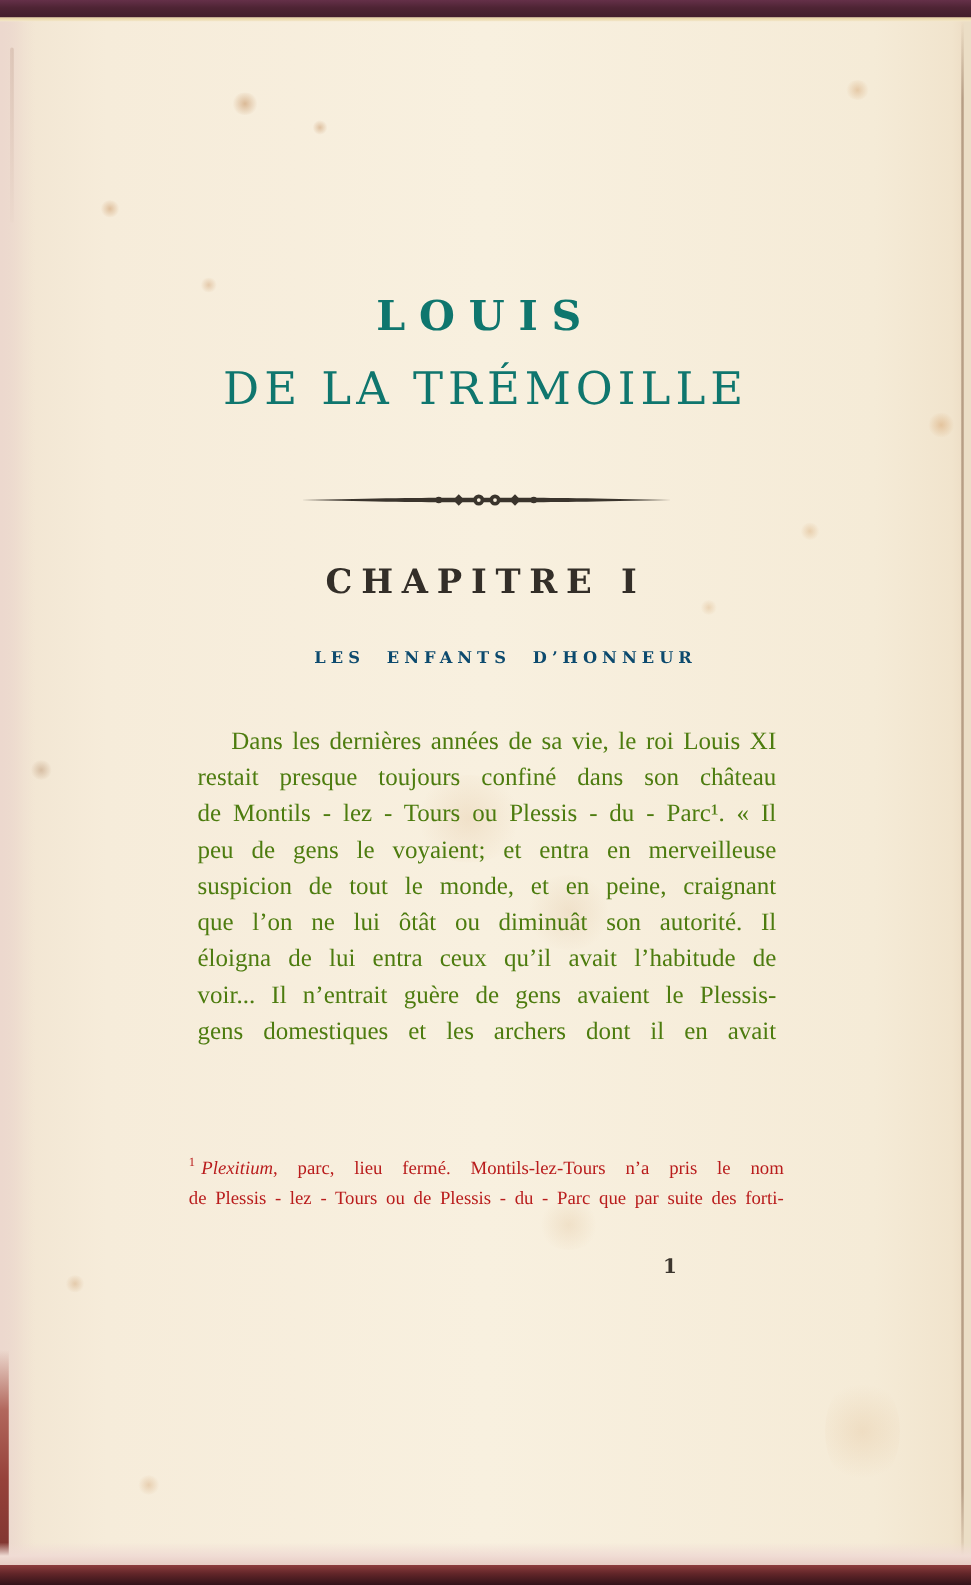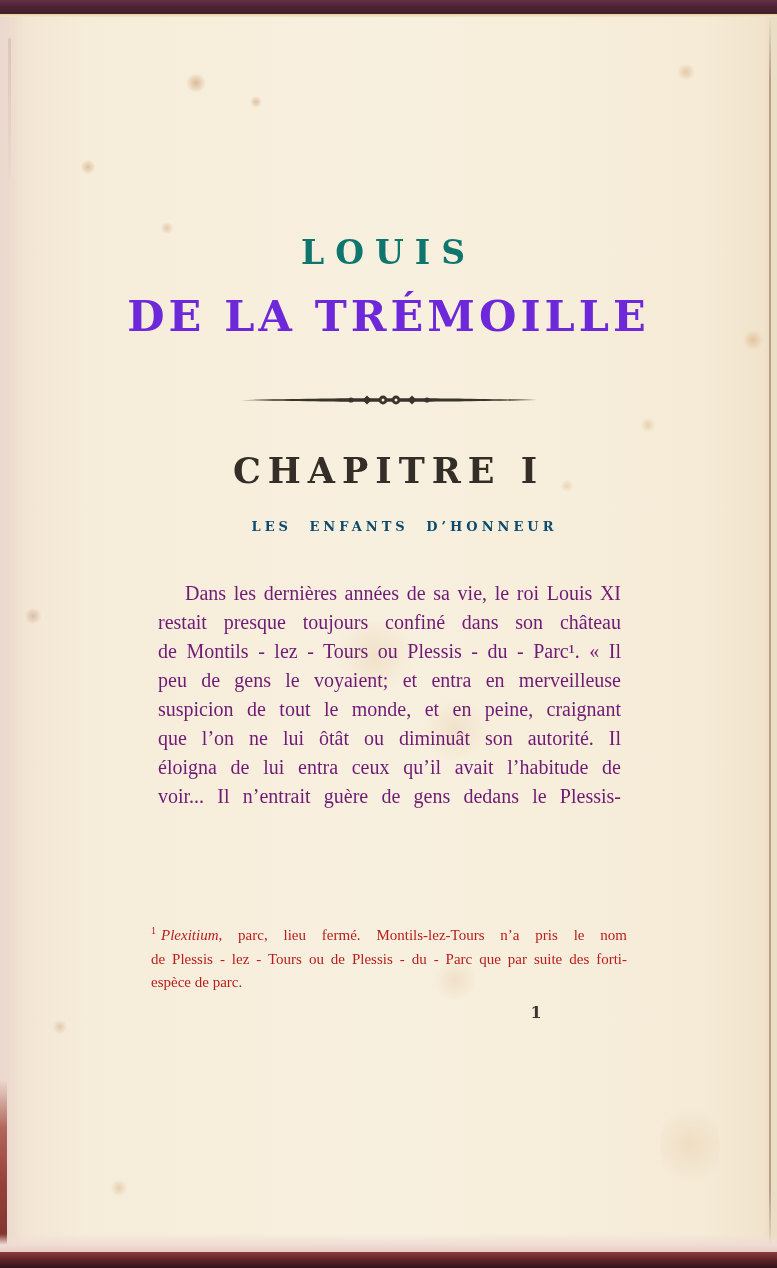--- a/index.html
+++ b/index.html
@@ -30,32 +30,32 @@
   .spine-red { position:absolute; left:0; top:1080px; height:172px; width:7px;
     background:linear-gradient(180deg,rgba(163,75,64,0) 0%,rgba(163,75,64,.8) 28%,#96423a 60%,#7c332e 100%); }
   .crease { position:absolute; left:8px; top:38px; width:3px; height:140px; border-radius:2px;
     background:linear-gradient(180deg,rgba(120,70,40,.4),rgba(120,70,40,.04)); }
   .stain { position:absolute; border-radius:50%; pointer-events:none; }
 
   .title-line1 { position:absolute; top:233px; left:0; width:100%; text-align:center;
     font-family:"DejaVu Serif", serif; font-weight:700; font-size:33px; letter-spacing:11px;
     color:#0f766e; }
   .title-line2 { position:absolute; top:291px; left:0; width:100%; text-align:center;
-    font-family:"DejaVu Serif", serif; font-weight:700; font-size:43px; letter-spacing:4px;
-    color:#6d28d9; }
+    font-family:"DejaVu Serif", serif; font-weight:400; font-size:36px; letter-spacing:4px;
+    color:#0f766e; }
   .ornament { position:absolute; top:392px; left:50%; transform:translateX(-50%); }
   .chapter-heading { position:absolute; top:450px; left:0; width:100%; text-align:center;
-    font-family:"DejaVu Serif", serif; font-weight:700; font-size:35px; letter-spacing:7px;
+    font-family:"DejaVu Serif", serif; font-weight:700; font-size:27px; letter-spacing:7px;
     color:#332e28; }
   .section-subtitle { position:absolute; top:519px; left:16px; width:100%; text-align:center;
     font-family:"DejaVu Serif", serif; font-weight:700; font-size:13px; letter-spacing:4px;
     word-spacing:9px; color:#0c4a6e; }
 
   .bodyp { position:absolute; top:579px; left:158px; width:463px;
-    font-size:20px; line-height:29px; color:#701a75; word-spacing:1.5px; }
+    font-size:20px; line-height:29px; color:#4d7c0f; word-spacing:1.5px; }
   .body-line { text-align:justify; text-align-last:justify; }
   .body-line.indent { text-indent:27px; }
 
   .footnote { position:absolute; top:919px; left:151px; width:476px;
     font-size:15px; line-height:23.5px; color:#b91c1c; }
   .fn-line { text-align:justify; text-align-last:justify; }
   .fn-line.fn-last { text-align-last:left; }
   .fn-sup { vertical-align:super; font-size:10px; margin-right:5px; }
   .fn-italic { font-style:italic; }
 
@@ -107,27 +107,27 @@
   <div class="section-subtitle">LES ENFANTS D’HONNEUR</div>
 
   <div class="bodyp">
     <div class="body-line indent">Dans les dernières années de sa vie, le roi Louis XI</div>
     <div class="body-line">restait presque toujours confiné dans son château</div>
     <div class="body-line">de Montils - lez - Tours ou Plessis - du - Parc¹. « Il</div>
     <div class="body-line">peu de gens le voyaient; et entra en merveilleuse</div>
     <div class="body-line">suspicion de tout le monde, et en peine, craignant</div>
     <div class="body-line">que l’on ne lui ôtât ou diminuât son autorité. Il</div>
     <div class="body-line">éloigna de lui entra ceux qu’il avait l’habitude de</div>
-    <div class="body-line">voir... Il n’entrait guère de gens dedans le Plessis-</div>
+    <div class="body-line">voir... Il n’entrait guère de gens avaient le Plessis-</div>
+    <div class="body-line">gens domestiques et les archers dont il en avait</div>
   </div>
 
   <div class="footnote">
     <div class="fn-line"><span class="fn-sup">1</span><span class="fn-italic">Plexitium</span><span>, parc, lieu fermé. Montils-lez-Tours n’a pris le nom</span></div>
     <div class="fn-line">de Plessis - lez - Tours ou de Plessis - du - Parc que par suite des forti-</div>
-    <div class="fn-line fn-last">espèce de parc.</div>
   </div>
 
   <div class="page-number">1</div>
 
   <div class="edge-left-shade"></div>
   <div class="edge-right-shade"></div>
   <div class="edge-right-line"></div>
   <div class="spine-red"></div>
   <div class="board-top"></div>
   <div class="board-top-edge"></div>

